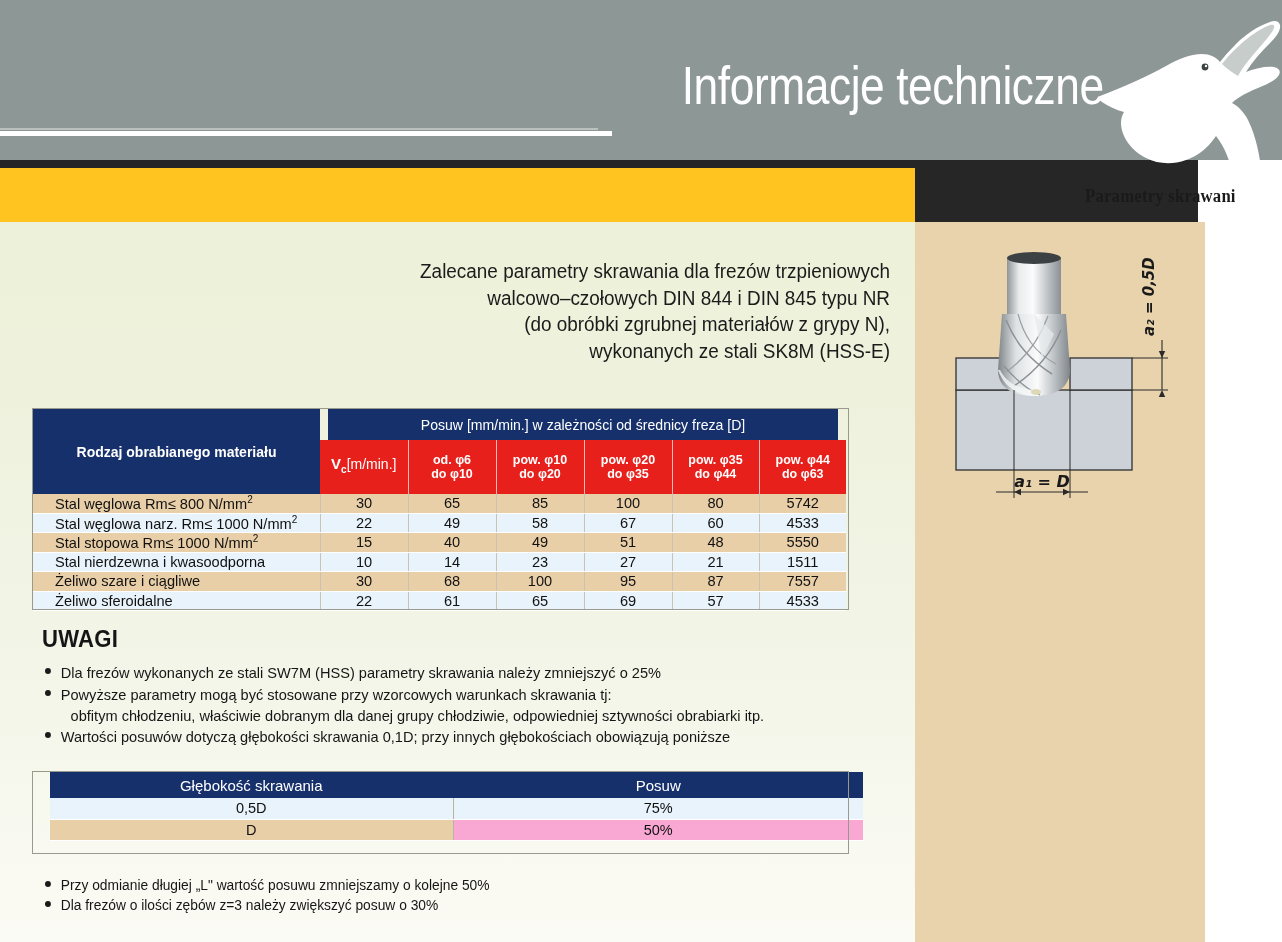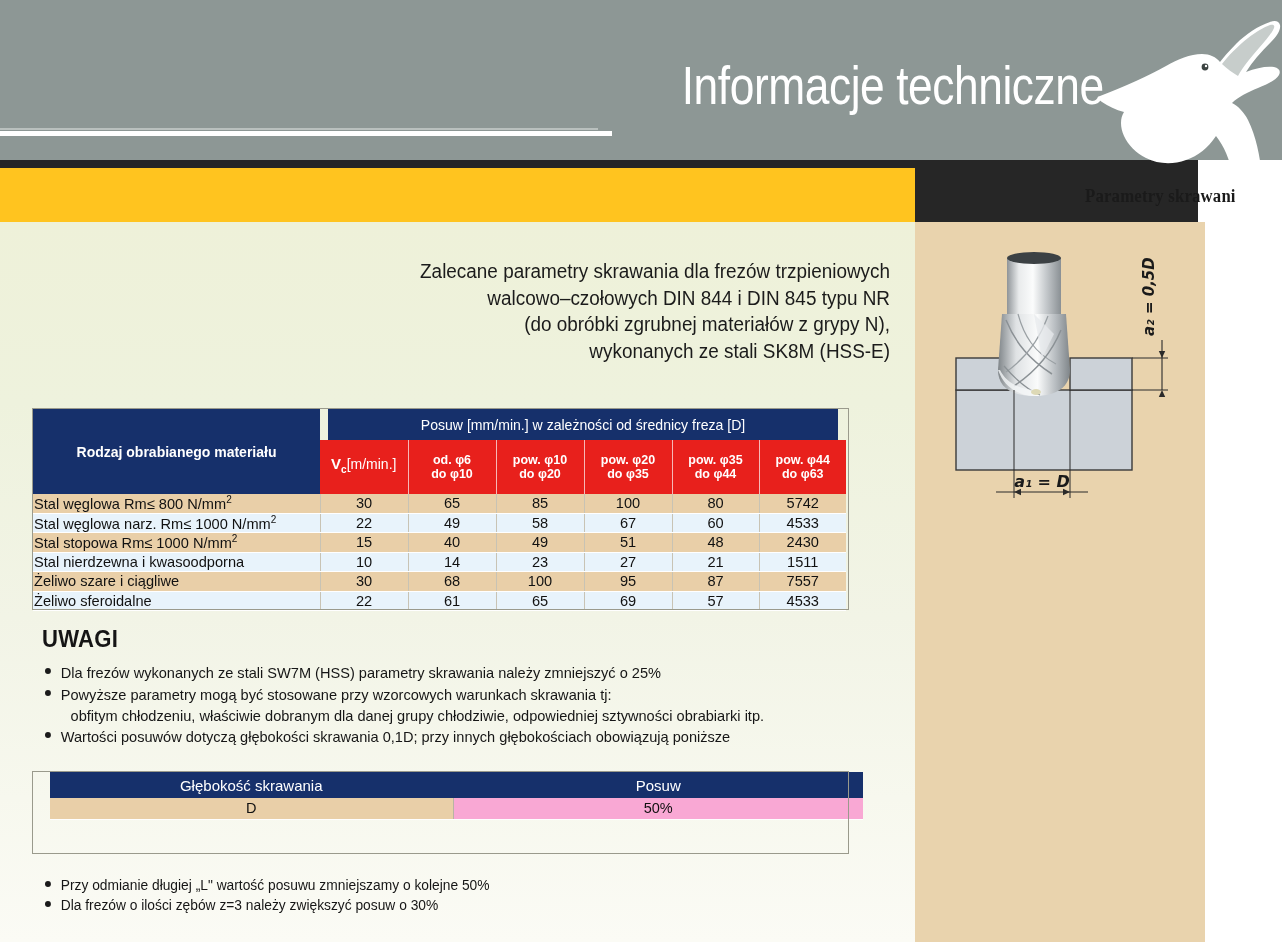--- a/index.html
+++ b/index.html
@@ -122,21 +122,21 @@
   .hdr-red:last-child{border-right:none;text-align:center;}
   .hdr-red .vc{font-size:15px;font-weight:bold;}
   .hdr-red .vcsub{font-size:10px;vertical-align:sub;font-weight:bold;}
   .hdr-red .vcunit{font-size:14px;font-weight:400;}
   .tbl1 tbody td{
     font-size:14.5px;color:#111;height:18.5px;
     border-bottom:1px solid #ffffff;
     vertical-align:middle;
   }
   .tbl1 tbody td.mat{
-    text-align:left;padding-left:1px;
+    text-align:left;padding-left:22px;
     border-right:1px solid #c8c3b4;
     font-size:14.6px;
   }
   .tbl1 tbody td.num{
     text-align:center;
     border-right:1px solid #c8c3b4;
     font-weight:400;
     font-size:14.6px;
   }
   .tbl1 tbody td.num:last-child{border-right:none;}
@@ -370,21 +370,21 @@
         <td class="num">60</td>
         <td class="num">4533</td>
       </tr>
       <tr class="row-a">
         <td class="mat">Stal stopowa Rm≤  1000 N/mm<sup class="mm">2</sup></td>
         <td class="num">15</td>
         <td class="num">40</td>
         <td class="num">49</td>
         <td class="num">51</td>
         <td class="num">48</td>
-        <td class="num">2430</td>
+        <td class="num">5550</td>
       </tr>
       <tr class="row-b">
         <td class="mat">Stal nierdzewna i kwasoodporna</td>
         <td class="num">10</td>
         <td class="num">14</td>
         <td class="num">23</td>
         <td class="num">27</td>
         <td class="num">21</td>
         <td class="num">1511</td>
       </tr>
@@ -432,20 +432,24 @@
       <col style="width:403px">
       <col style="width:410px">
     </colgroup>
   <thead>
       <tr id="tbl2-head">
         <th>Głębokość skrawania</th>
         <th>Posuw</th>
       </tr>
     </thead>
   <tbody id="tbl2-body">
+      <tr class="row-b">
+        <td style="background: rgb(232, 243, 251);">0,5D</td>
+        <td style="background: rgb(232, 243, 251);">75%</td>
+      </tr>
       <tr class="row-a">
         <td style="background: rgb(233, 207, 168);">D</td>
         <td style="background: #f9a8d4;">50%</td>
       </tr>
     </tbody>
 </table>
 <div class="tbl2-border"></div>
 
 <div class="botnotes">
   <div class="note-li">

